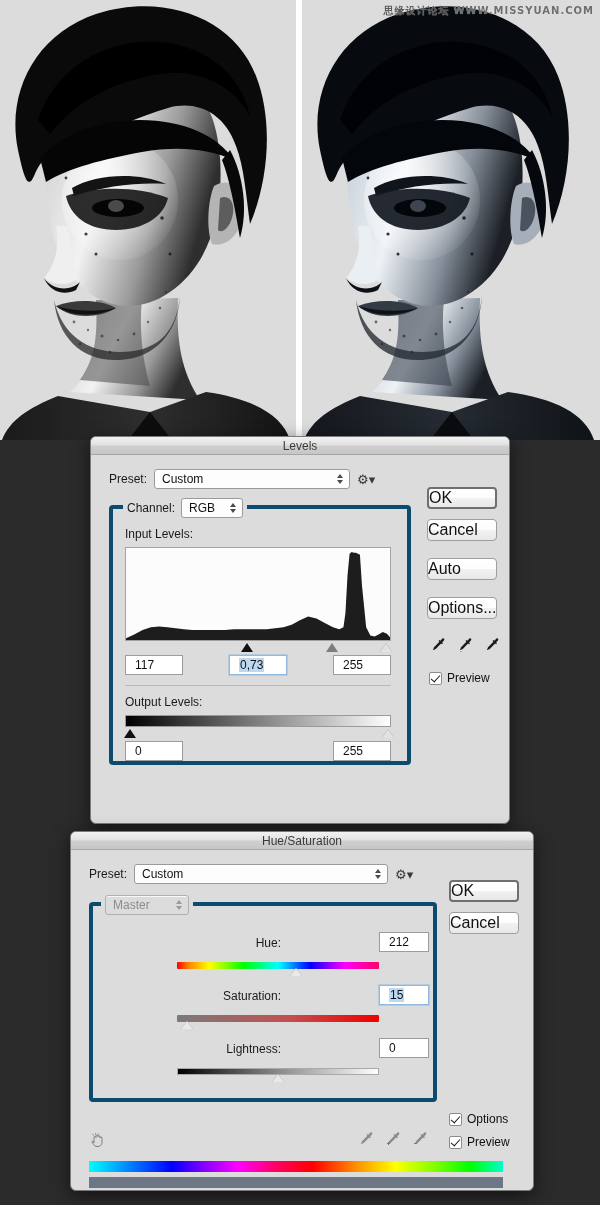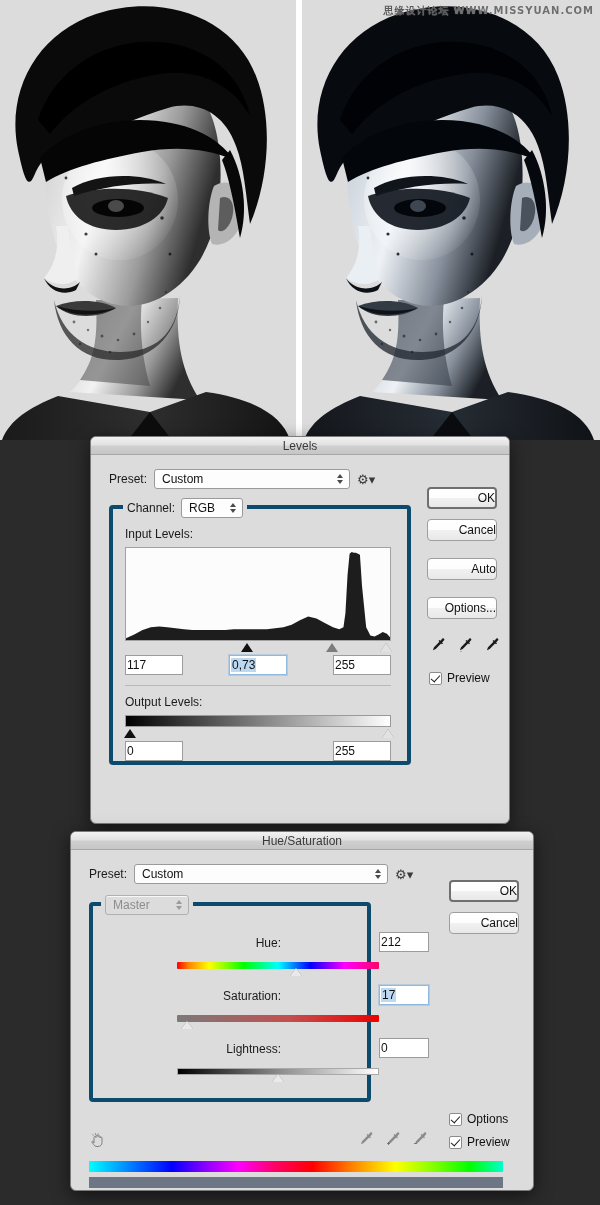--- a/index.html
+++ b/index.html
@@ -108,22 +108,22 @@
 
   
   .gear { font-size: 13px; color: #3a3a3a; line-height: 1; }
 
   
   .btn {
     background: linear-gradient(to bottom, #ffffff 0%, #fdfdfd 48%, #f1f1f1 52%, #e8e8e8 100%);
     border: 1px solid #9e9e9e;
     border-radius: 4px;
     height: 22px;
-    display: flex; align-items: center; justify-content: flex-end;
-    font-size: 12px; color: #111;
+    display: flex; align-items: center; justify-content: flex-start;
+    font-size: 16px; color: #111;
   }
   .btn.default { border: 2px solid #6f6f6f; }
 
   
   .group {
     border: 4px solid #0c4a6e;
     border-radius: 4px;
     position: relative;
   }
   .group-legend {
@@ -132,21 +132,21 @@
     background: #dcdcdc;
     padding: 0 4px;
   }
 
   
   .numfield {
     background: #ffffff;
     border: 1px solid #9c9c9c;
     height: 20px;
     display: flex; align-items: center;
-    padding: 0 1px;
+    padding: 0 9px;
     font-size: 12px; color: #111;
   }
   .numfield.focused { border-color: #8fb9e0; box-shadow: 0 0 0 1px rgba(143,185,224,.5); }
   .numfield.focused .val { background: #bdd9f2; }
   .numfield .val { padding: 0 1px; }
 
   
   .chk { display: flex; align-items: center; gap: 5px; font-size: 12px; color: #111; }
   .chk .box {
     width: 13px; height: 13px;
@@ -508,21 +508,21 @@
         <div class="popup" style="width:254px;">
           <span>Custom</span>
           <span class="arrows">
               <i class="up"></i>
               <i class="down"></i>
             </span>
         </div>
         <span class="gear">⚙▾</span>
       </div>
 
-      <div class="group" style="position:absolute; left:18px; top:52px; width:282px; height:200px;">
+      <div class="group" style="position:absolute; left:18px; top:52px; width:348px; height:200px;">
 
         <div class="group-legend" style="top:-11px; left:8px;">
           <div class="popup disabled" style="width:84px;">
             <span>Master</span>
             <span class="arrows">
                 <i class="up"></i>
                 <i class="down"></i>
               </span>
           </div>
         </div>
@@ -530,21 +530,21 @@
         <div class="lbl" style="position:absolute; left:100px; top:30px; width:88px; text-align:right;">Hue:</div>
         <div class="numfield" style="position:absolute; left:286px; top:26px; width:50px;">
           <span>212</span>
         </div>
         <div class="hs-track hs-hue" style="position:absolute; left:84px; top:56px; width:202px;">
           <div class="hs-thumb" style="left:59%;"></div>
         </div>
 
         <div class="lbl" style="position:absolute; left:60px; top:83px; width:128px; text-align:right;">Saturation:</div>
         <div class="numfield focused" style="position:absolute; left:286px; top:79px; width:50px;">
-          <span class="val">17</span>
+          <span class="val">15</span>
         </div>
         <div class="hs-track hs-sat" style="position:absolute; left:84px; top:109px; width:202px;">
           <div class="hs-thumb" style="left:5%;"></div>
         </div>
 
         <div class="lbl" style="position:absolute; left:70px; top:136px; width:118px; text-align:right;">Lightness:</div>
         <div class="numfield" style="position:absolute; left:286px; top:132px; width:50px;">
           <span>0</span>
         </div>
         <div class="hs-light" style="position:absolute; left:84px; top:162px; width:202px;">

